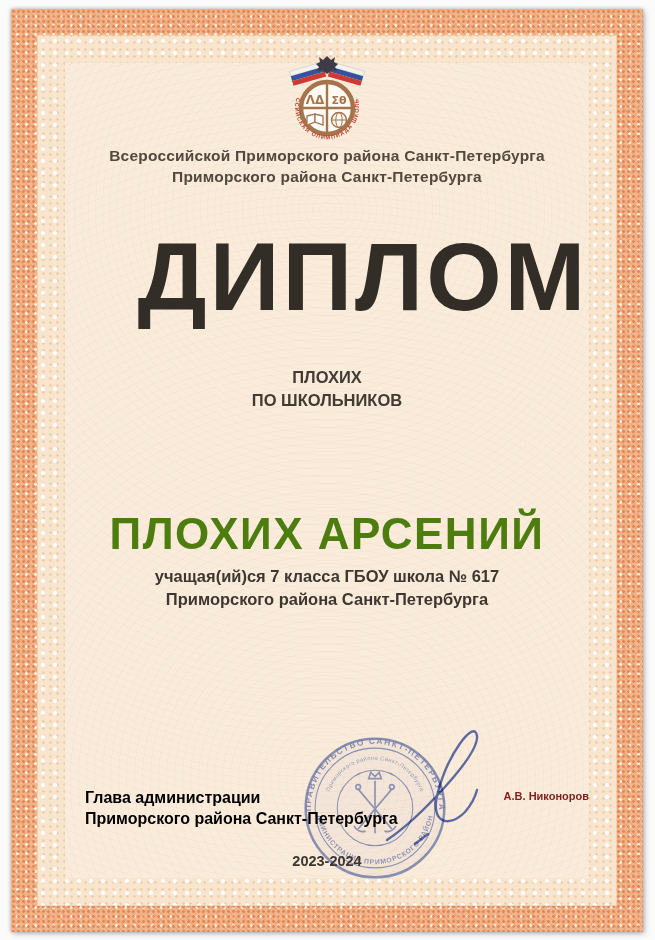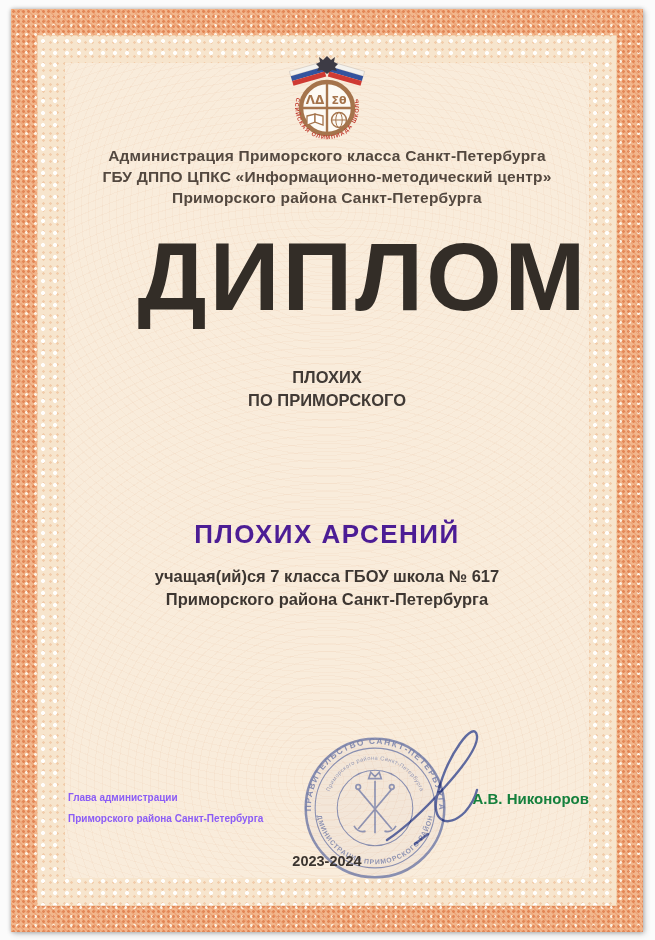--- a/index.html
+++ b/index.html
@@ -48,29 +48,29 @@
 
   
   .txt{position:absolute;left:0;width:100%;text-align:center;color:#4b423b;}
   .header{top:136px;font-size:15.5px;font-weight:700;line-height:21px;letter-spacing:.2px;color:#53483f;}
   .title{
     top:210px;font-size:97px;font-weight:700;line-height:1.2;
     letter-spacing:3px;color:#332d27;padding-left:36px;
   }
   .award{top:357px;font-size:16.5px;font-weight:700;line-height:22.5px;color:#413a35;}
   .awarded{top:451px;font-size:18px;font-weight:700;letter-spacing:.6px;color:#3b342f;}
-  .name{top:503px;font-size:26px;font-weight:700;letter-spacing:1.5px;line-height:44px;color:#4c1d95;}
+  .name{top:503px;font-size:44px;font-weight:700;letter-spacing:1.5px;line-height:44px;color:#4d7c0f;}
   .rec-lines{top:556px;font-size:16.5px;font-weight:700;line-height:22.5px;color:#3d3631;text-align:center;}
   .sig-left{
-    position:absolute;left:57px;top:779px;text-align:left;
-    font-size:10px;font-weight:700;line-height:20.5px;color:#8b5cf6;z-index:3;
+    position:absolute;left:74px;top:779px;text-align:left;
+    font-size:16px;font-weight:700;line-height:20.5px;color:#000000;z-index:3;
   }
   .sig-right{
     position:absolute;right:54px;top:781px;text-align:left;
-    font-size:15px;font-weight:700;color:#15803d;z-index:3;
+    font-size:11px;font-weight:700;color:#7f1d1d;z-index:3;
   }
   .year{top:844px;font-size:14.5px;font-weight:700;color:#3b342f;z-index:4;}
 
   
   .emblem{position:absolute;left:262px;top:45px;width:108px;height:92px;z-index:2;}
   .stamp{
     position:absolute;left:280px;top:715px;width:168px;height:168px;
     z-index:2;mix-blend-mode:multiply;opacity:.92;
   }
   .signature{
@@ -121,30 +121,29 @@
 
       <defs>
         <path id="ribbonArc" d="M 24 42 A 32 32 0 1 0 84 42"></path>
       </defs>
       <text font-size="5.6" font-weight="bold" fill="#c03b2e" letter-spacing="1.1">
         <textPath href="#ribbonArc" startOffset="50%" text-anchor="middle">ВСЕРОССИЙСКАЯ ОЛИМПИАДА ШКОЛЬНИКОВ</textPath>
       </text>
     </svg>
 
     <div class="txt header">
-      <div>Администрация Приморского класса Санкт-Петербурга</div>
-      <div>ГБУ ДППО ЦПКС «Информационно-методический центр»</div>
+      <div>Всероссийской Приморского района Санкт-Петербурга</div>
       <div>Приморского района Санкт-Петербурга</div>
     </div>
 
     <div class="txt title">ДИПЛОМ</div>
 
     <div class="txt award">
       <div>ПЛОХИХ</div>
-      <div>ПО ПРИМОРСКОГО</div>
+      <div>ПО ШКОЛЬНИКОВ</div>
     </div>
 
 
     <div class="txt name">ПЛОХИХ АРСЕНИЙ</div>
     <div class="txt rec-lines">
       <div>учащая(ий)ся 7 класса ГБОУ школа № 617</div>
       <div>Приморского района Санкт-Петербурга</div>
     </div>
 
     <svg class="stamp" viewBox="0 0 160 160">

